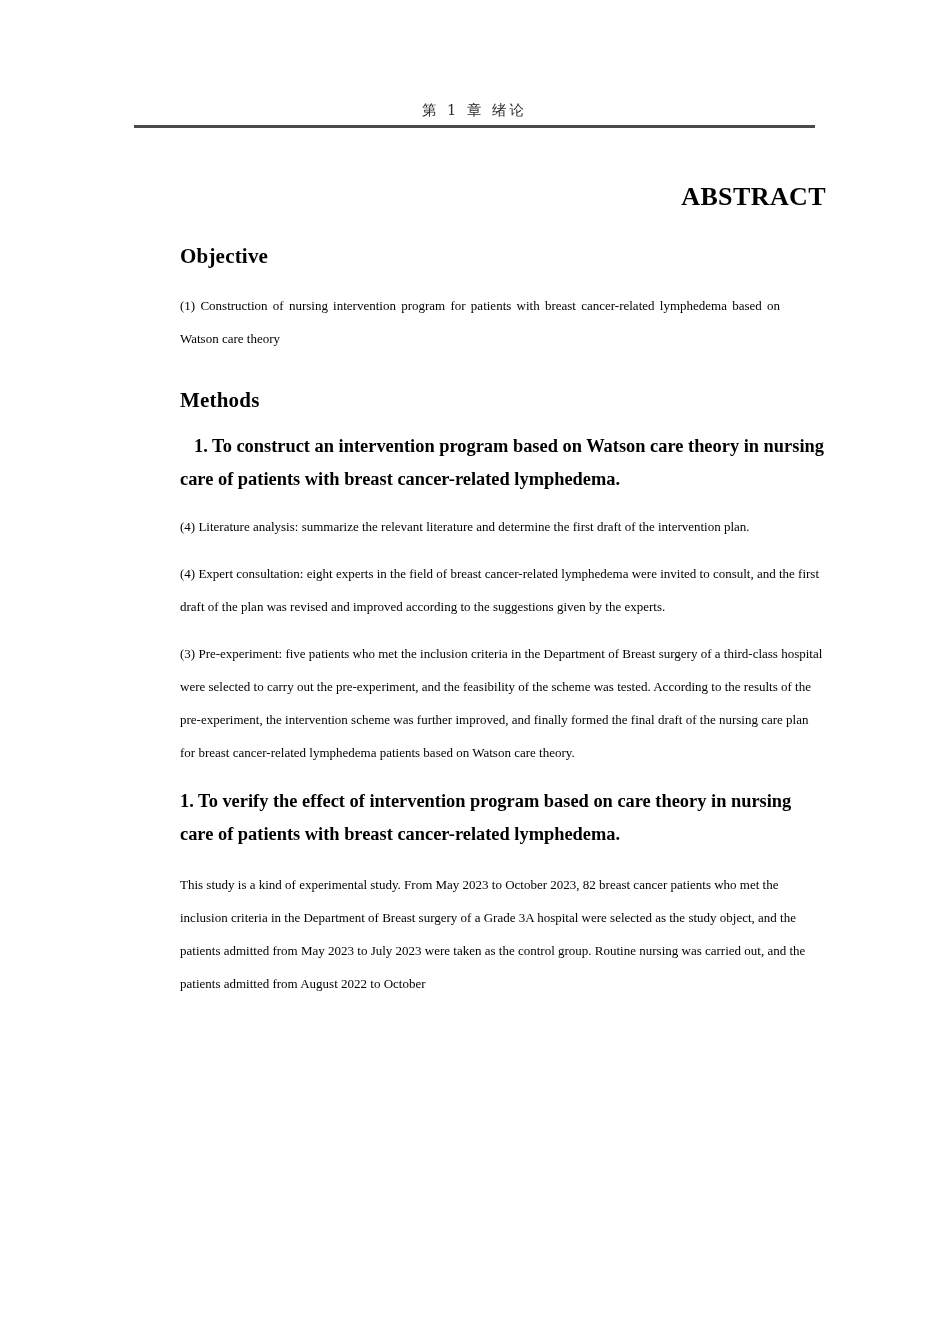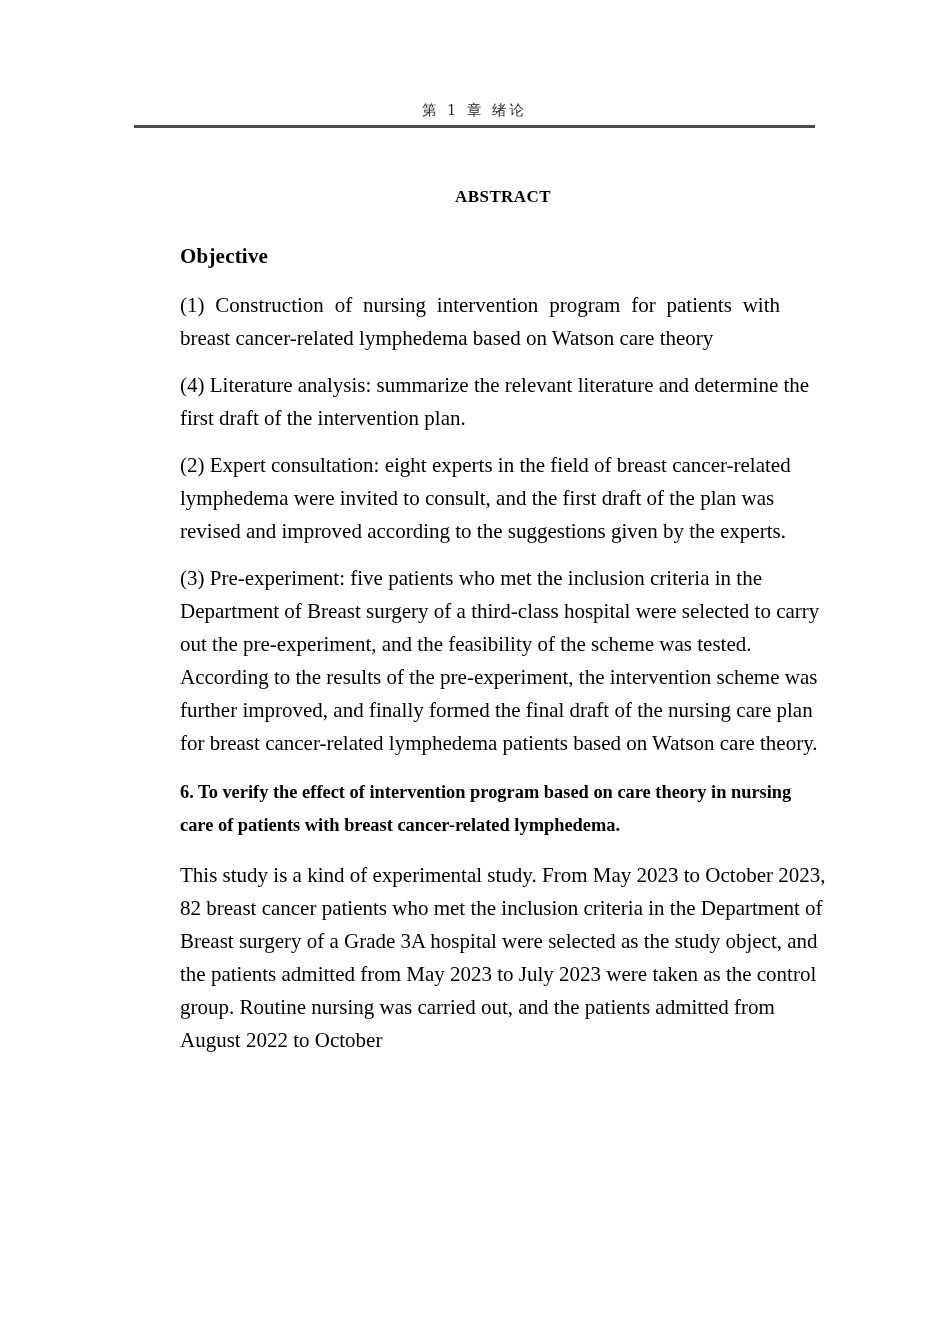--- a/index.html
+++ b/index.html
@@ -50,42 +50,42 @@
 
   
   .body-col {
     position: absolute;
     left: 180px;
     top: 172px;
     width: 646px;
   }
 
   .doc-title {
-    font-size: 17px;
+    font-size: 26px;
     font-weight: bold;
-    text-align: center;
+    text-align: right;
     letter-spacing: 0.4px;
     margin: 0 0 0 0;
     padding-top: 8px;
     line-height: 34px;
   }
 
   .sec-heading {
     font-size: 21px;
     font-weight: bold;
     line-height: 28px;
     margin: 28px 0 0 0;
     letter-spacing: 0.2px;
   }
   .sec-heading.methods {
     margin-top: 31px;
   }
 
   p.para {
-    font-size: 21px;
+    font-size: 13px;
     line-height: 33px;
     margin: 14px 0 0 0;
     text-align: left;
   }
   p.para.justify {
     text-align: justify;
     text-justify: inter-word;
   }
   p.para.narrow {
     width: 600px;
@@ -119,26 +119,28 @@
 
   <div class="body-col">
 
     <div class="doc-title">ABSTRACT</div>
 
     <div class="sec-heading">Objective</div>
 
     <p class="para justify narrow first">(1) Construction of nursing intervention program for patients with breast cancer-related lymphedema based on Watson care theory</p>
 
 
+    <div class="sec-heading methods">Methods</div>
 
+    <p class="bold-item indent">1. To construct an intervention program based on Watson care theory in nursing care of patients with breast cancer-related lymphedema.</p>
 
     <p class="para">(4) Literature analysis: summarize the relevant literature and determine the first draft of the intervention plan.</p>
 
-    <p class="para">(2)  Expert consultation: eight experts in the field of breast cancer-related lymphedema were invited to consult, and the first draft of the plan was revised and improved according to the suggestions given by the experts.</p>
+    <p class="para">(4)  Expert consultation: eight experts in the field of breast cancer-related lymphedema were invited to consult, and the first draft of the plan was revised and improved according to the suggestions given by the experts.</p>
 
     <p class="para">(3)  Pre-experiment: five patients who met the inclusion criteria in the Department of Breast surgery of a third-class hospital were selected to carry out the pre-experiment, and the feasibility of the scheme was tested. According to the results of the pre-experiment, the intervention scheme was further improved, and finally formed the final draft of the nursing care plan for breast cancer-related lymphedema patients based on Watson care theory.</p>
 
-    <p class="bold-item">6.  To verify the effect of intervention program based on care theory in nursing care of patients with breast cancer-related lymphedema.</p>
+    <p class="bold-item">1.  To verify the effect of intervention program based on care theory in nursing care of patients with breast cancer-related lymphedema.</p>
 
     <p class="para tail">This study is a kind of experimental study. From May 2023 to October 2023, 82 breast cancer patients who met the inclusion criteria in the Department of Breast surgery of a Grade 3A hospital were selected as the study object, and the patients admitted from May 2023 to July 2023 were taken as the control group. Routine nursing was carried out, and the patients admitted from August 2022 to October</p>
 
   </div>
 </div>
 
 </body></html>

